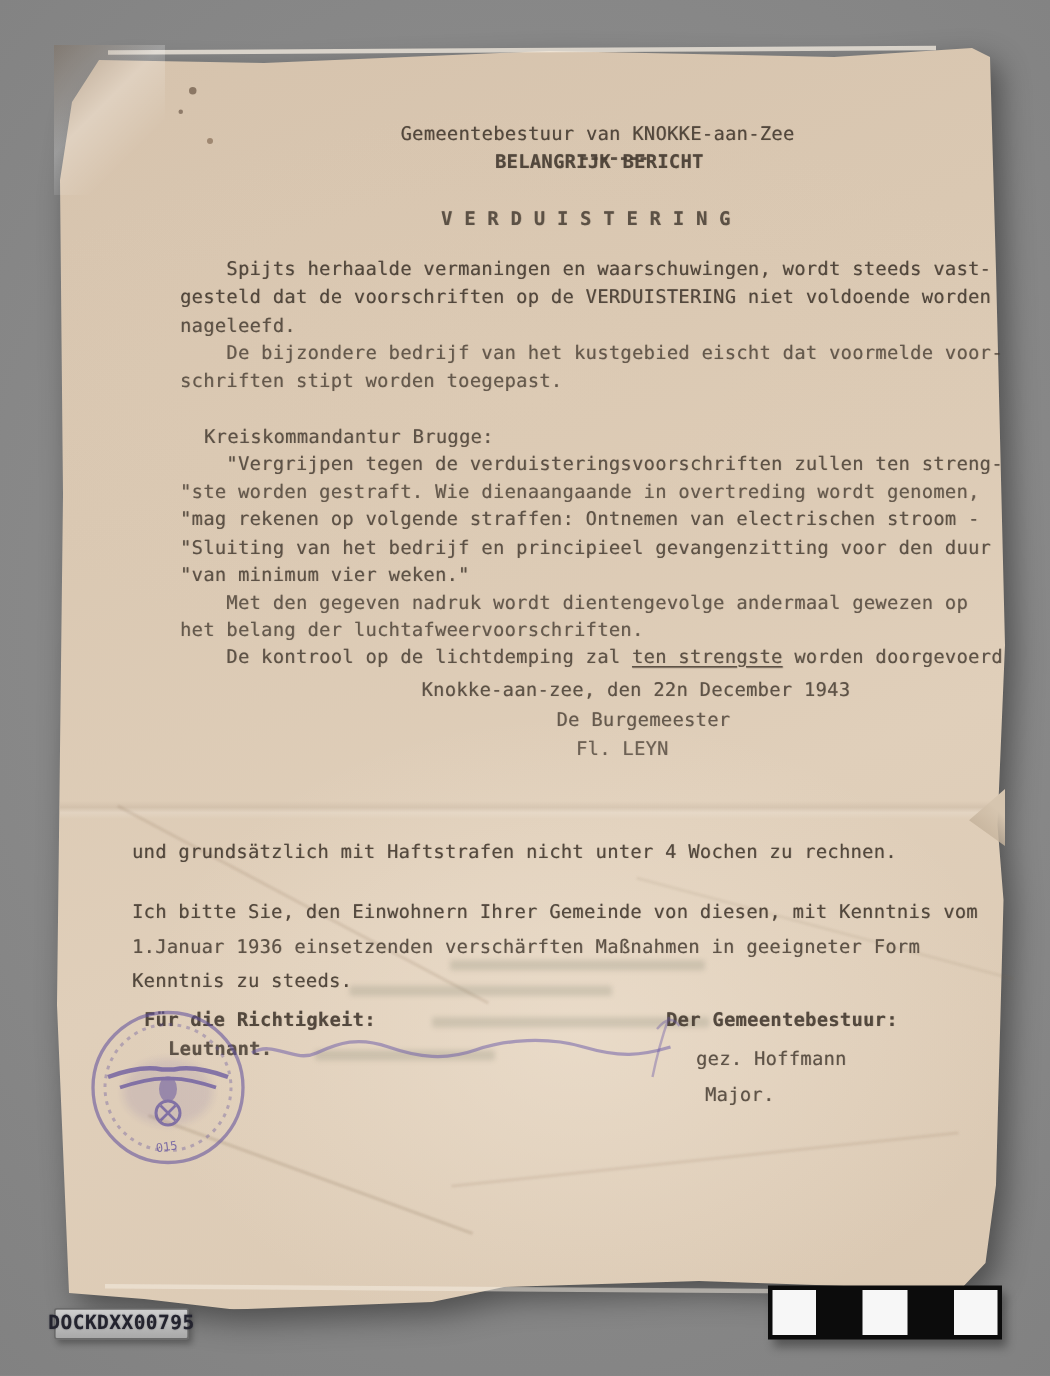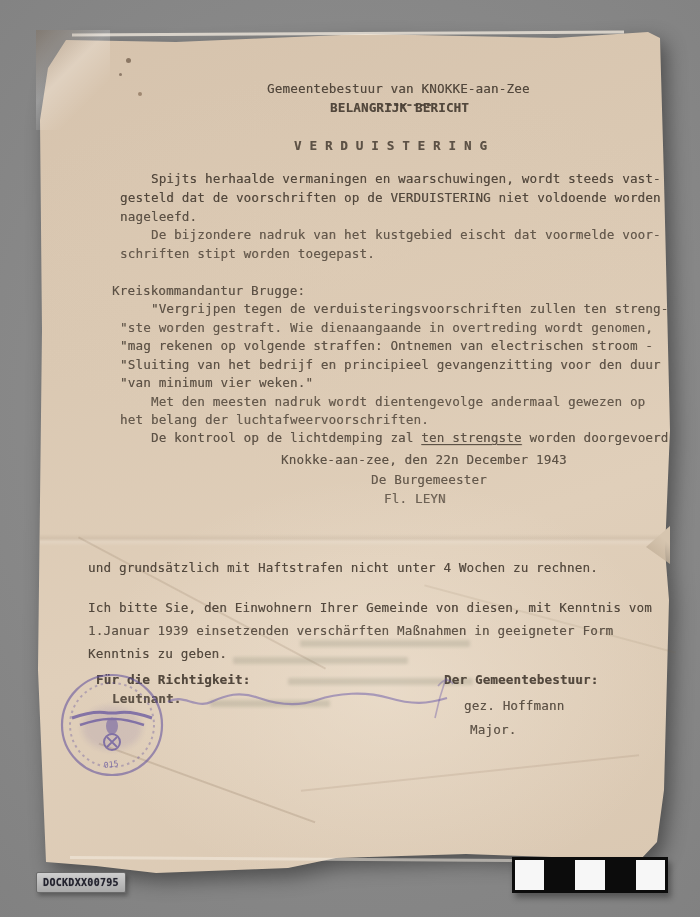--- a/index.html
+++ b/index.html
@@ -22,21 +22,21 @@
   .f92{opacity:.92}.f85{opacity:.85}.f80{opacity:.8}.f75{opacity:.75}
   .u-seg{text-decoration:underline;text-underline-offset:2px;}
   
   .ln-mun{left:267px;top:81px;}
   .ln-div{left:386px;top:97px;font-weight:bold;letter-spacing:-1px;}
   .ln-tit{left:330px;top:100px;font-weight:bold;}
   .ln-sub{left:294px;top:138px;font-weight:bold;}
   
   .b0{left:120px;top:171px}.b1{left:120px;top:190px}.b2{left:120px;top:209px}
   .b3{left:120px;top:227px}.b4{left:120px;top:246px}.b5{left:120px;top:264px}
-  .b6{left:112px;top:283px}.b7{left:120px;top:301px}.b8{left:120px;top:320px}
+  .b6{left:136px;top:283px}.b7{left:120px;top:301px}.b8{left:120px;top:320px}
   .b9{left:120px;top:338px}.b10{left:120px;top:357px}.b11{left:120px;top:375px}
   .b12{left:120px;top:394px}.b13{left:120px;top:412px}.bk{left:120px;top:430px}
   .date{left:281px;top:452px}.burg{left:371px;top:472px}.leyn{left:384px;top:491px}
   .g0{left:88px;top:560px}.g1{left:88px;top:600px}.g2{left:88px;top:623px}.g3{left:88px;top:646px}
   .fur{left:96px;top:672px;font-weight:bold}.leut{left:112px;top:691px;font-weight:bold}
   .derk{left:444px;top:672px;font-weight:bold}.gez{left:464px;top:698px}.maj{left:470px;top:722px}
   
   .crease{position:absolute;pointer-events:none;}
   .c-fold{left:40px;top:534px;width:626px;height:12px;
     background:linear-gradient(to bottom,rgba(120,100,80,0),rgba(120,100,80,.10) 35%,rgba(255,255,255,.14) 65%,rgba(120,100,80,0));}
@@ -57,21 +57,21 @@
   .bb{left:233px;top:657px;width:175px;height:7px;}
   .bc{left:288px;top:678px;width:185px;height:7px;}
   .bd{left:210px;top:700px;width:120px;height:7px;}
   
   .stamp{position:absolute;left:56px;top:670px;width:112px;height:110px;opacity:.88;}
   .sig{position:absolute;left:150px;top:672px;width:330px;height:62px;}
   
   .label{position:absolute;left:36px;top:872px;width:88px;height:19px;
     background:linear-gradient(to bottom,#cfcfcf,#a9a9a9);border:1px solid #6a6a6a;border-radius:2px;
     box-shadow:2px 3px 4px rgba(0,0,0,.3);display:flex;align-items:center;justify-content:center;}
-  .label span{font-size:10px;font-weight:bold;letter-spacing:.3px;color:#23232e;
+  .label span{font-size:13px;font-weight:bold;letter-spacing:.3px;color:#23232e;
     text-shadow:0 0 1px rgba(30,30,45,.6);}
   
   .scalebar{position:absolute;left:512px;top:857px;width:156px;height:36px;background:#0c0c0c;
     display:flex;align-items:stretch;padding:3px;box-sizing:border-box;gap:1px;
     box-shadow:3px 5px 6px rgba(0,0,0,.35);}
   .sq{flex:1;}
 </style>
 </head>
 <body>
 
@@ -100,41 +100,41 @@
   <div class="bleed bd"></div>
 
   <div class="line ln-mun f92">Gemeentebestuur van KNOKKE-aan-Zee</div>
   <div class="line ln-div f85">-------</div>
   <div class="line ln-tit f92">BELANGRIJK BERICHT</div>
   <div class="line ln-sub f85">V E R D U I S T E R I N G</div>
 
   <div class="line b1 f92">gesteld dat de voorschriften op de VERDUISTERING niet voldoende worden</div>
   <div class="line b0 f92">    Spijts herhaalde vermaningen en waarschuwingen, wordt steeds vast-</div>
   <div class="line b2 f85">nageleefd.</div>
-  <div class="line b3 f80">    De bijzondere nadruk van het kustgebied eischt dat voormelde voor-</div>
+  <div class="line b3 f80">    De bijzondere bedrijf van het kustgebied eischt dat voormelde voor-</div>
   <div class="line b4 f80">schriften stipt worden toegepast.</div>
   <div class="line b6 f85">Kreiskommandantur Brugge:</div>
   <div class="line b7 f85">    "Vergrijpen tegen de verduisteringsvoorschriften zullen ten streng-</div>
   <div class="line b8 f80">"ste worden gestraft. Wie dienaangaande in overtreding wordt genomen,</div>
   <div class="line b9 f85">"mag rekenen op volgende straffen: Ontnemen van electrischen stroom -</div>
   <div class="line b10 f85">"Sluiting van het bedrijf en principieel gevangenzitting voor den duur</div>
   <div class="line b11 f85">"van minimum vier weken."</div>
-  <div class="line b12 f80">    Met den meesten nadruk wordt dientengevolge andermaal gewezen op</div>
+  <div class="line b12 f80">    Met den gegeven nadruk wordt dientengevolge andermaal gewezen op</div>
   <div class="line bk f85"><span>    De kontrool op de lichtdemping zal </span><span class="u-seg">ten strengste</span><span> worden doorgevoerd</span></div>
 
   <div class="line b13 f80">het belang der luchtafweervoorschriften.</div>
 
   <div class="line date f85">Knokke-aan-zee, den 22n December 1943</div>
   <div class="line burg f80">De Burgemeester</div>
   <div class="line leyn f75">Fl. LEYN</div>
 
   <div class="line g0 f92">und grundsätzlich mit Haftstrafen nicht unter 4 Wochen zu rechnen.</div>
   <div class="line g1 f92">Ich bitte Sie, den Einwohnern Ihrer Gemeinde von diesen, mit Kenntnis vom</div>
-  <div class="line g2 f85">1.Januar 1939 einsetzenden verschärften Maßnahmen in geeigneter Form</div>
-  <div class="line g3 f92">Kenntnis zu geben.</div>
+  <div class="line g2 f85">1.Januar 1936 einsetzenden verschärften Maßnahmen in geeigneter Form</div>
+  <div class="line g3 f92">Kenntnis zu steeds.</div>
 
   <div class="line fur f92">Für die Richtigkeit:</div>
   <div class="line leut f85">Leutnant.</div>
   <div class="line derk f92">Der Gemeentebestuur:</div>
   <div class="line gez f85">gez. Hoffmann</div>
   <div class="line maj f85">Major.</div>
 
   <svg class="stamp" viewBox="0 0 112 110">
     <g stroke="#5f4f9e" fill="none" opacity=".8" style="filter:blur(.3px)">
       <circle cx="56" cy="55" r="50" stroke-width="2.2" opacity=".8"></circle>

